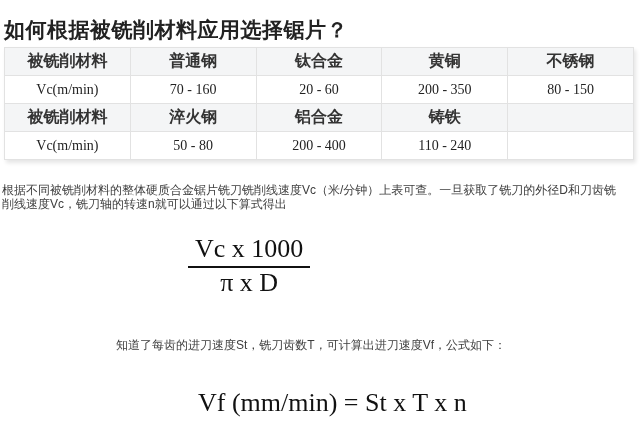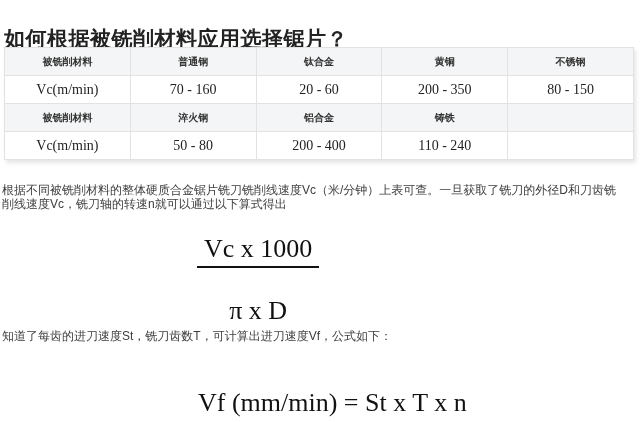--- a/index.html
+++ b/index.html
@@ -1,56 +1,56 @@
 <!DOCTYPE html>
 <html><head>
 <meta charset="utf-8">
 <style>
   html,body{margin:0;padding:0;}
   body{
     width:640px;height:422px;background:#ffffff;position:relative;overflow:hidden;
     font-family:"Liberation Sans",sans-serif;
   }
   .page-title{
-    position:absolute;left:4px;top:11px;
+    position:absolute;left:4px;top:2px;
     font-size:21px;font-weight:bold;color:#222;letter-spacing:.5px;white-space:nowrap;
   }
   table.speed-table{
     position:absolute;left:4px;top:47px;width:630px;
     border-collapse:collapse;table-layout:fixed;
     box-shadow:2px 3px 4px rgba(0,0,0,.10);
     background:#fff;
   }
   table.speed-table td{
     border:1px solid #e2e2e2;height:27px;width:20%;
     text-align:center;vertical-align:middle;
-    font-size:10px;color:#333;padding:0 2px;overflow:hidden;
+    font-size:16px;color:#333;padding:0 2px;overflow:hidden;
   }
   tr.header-row td{
     background:#f4f5f6;font-weight:bold;
     font-family:"Liberation Sans",sans-serif;
   }
   tr.data-row td{
     font-family:"Liberation Serif",serif;font-size:14px;color:#222;
   }
   .para{
     position:absolute;left:2px;width:618px;
     font-size:12px;line-height:14px;color:#3d3d3d;
   }
   .para-1{top:171px;}
-  .para-2{top:317px;}
+  .para-2{top:326px;text-align:center;}
   .formula-rpm{
     position:absolute;left:188px;top:234px;
     display:flex;align-items:center;
     font-family:"Liberation Serif",serif;font-size:26px;color:#111;
   }
   .formula-rpm .lhs{white-space:pre;}
   .frac{
     display:inline-flex;flex-direction:column;align-items:stretch;
-    text-align:center;margin-left:9px;gap:28px;
+    text-align:center;
   }
   .frac .num{padding:0 7px 2px 7px;border-bottom:2px solid #111;}
   .frac .den{padding-top:0;}
   .formula-feed{
     position:absolute;left:198px;top:388px;
     font-family:"Liberation Serif",serif;font-size:26px;color:#111;white-space:pre;
   }
 </style>
 </head>
 <body>

